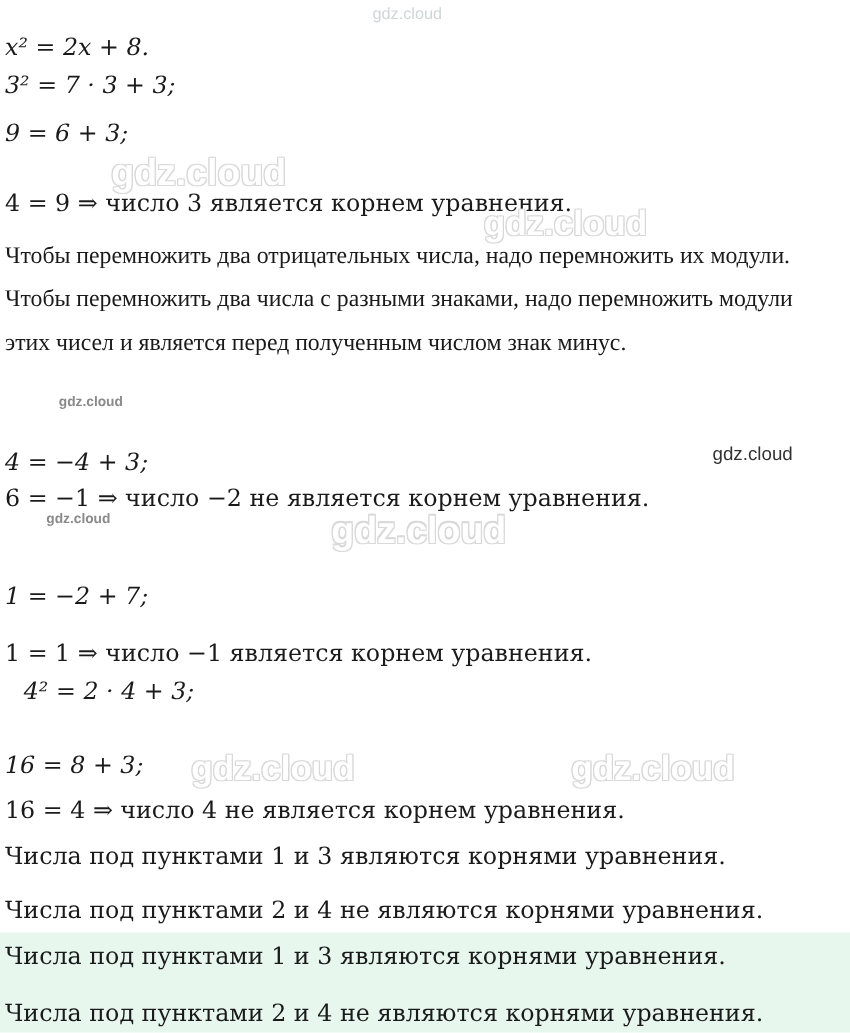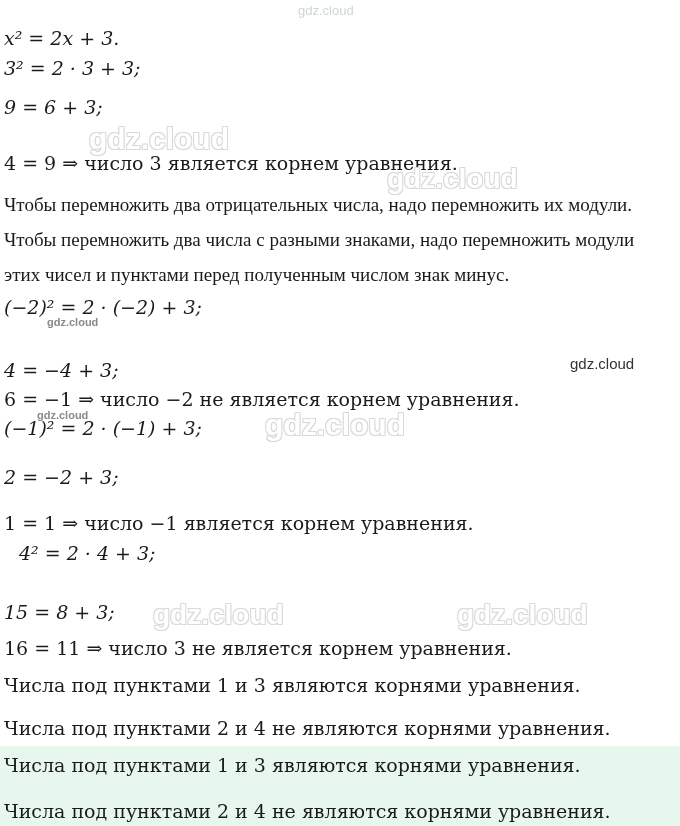--- a/index.html
+++ b/index.html
@@ -85,51 +85,49 @@
     color: #1a1a1a;
   }
 </style>
 </head>
 <body>
 
 <div class="page">
 
   <div class="wm top" style="left:298px; top:3px;">gdz.cloud</div>
 
-  <div class="line math" style="left:4px; top:27px;">x² = 2x + 3.</div>
+  <div class="line math" style="left:4px; top:27px;">x² = 2x + 8.</div>
 
-  <div class="line math" style="left:4px; top:57px;">3² = 2 · 3 + 3;</div>
+  <div class="line math" style="left:4px; top:57px;">3² = 7 · 3 + 3;</div>
 
   <div class="line math" style="left:4px; top:96px;">9 = 6 + 3;</div>
 
   <div class="line mixed" style="left:4px; top:152px;">4 = 9 ⇒ число 3 является корнем уравнения.</div>
 
   <div class="line txt" style="left:4px; top:194px;">Чтобы перемножить два отрицательных числа, надо перемножить их модули.</div>
 
   <div class="line txt" style="left:4px; top:229px;">Чтобы перемножить два числа с разными знаками, надо перемножить модули</div>
 
-  <div class="line txt" style="left:4px; top:264px;">этих чисел и пунктами перед полученным числом знак минус.</div>
+  <div class="line txt" style="left:4px; top:264px;">этих чисел и является перед полученным числом знак минус.</div>
 
-  <div class="line math" style="left:4px; top:296px;">(−2)² = 2 · (−2) + 3;</div>
 
   <div class="line math" style="left:4px; top:359px;">4 = −4 + 3;</div>
 
   <div class="line mixed" style="left:4px; top:388px;">6 = −1 ⇒ число −2 не является корнем уравнения.</div>
 
-  <div class="line math" style="left:4px; top:417px;">(−1)² = 2 · (−1) + 3;</div>
 
-  <div class="line math" style="left:4px; top:466px;">2 = −2 + 3;</div>
+  <div class="line math" style="left:4px; top:466px;">1 = −2 + 7;</div>
 
   <div class="line mixed" style="left:4px; top:512px;">1 = 1 ⇒ число −1 является корнем уравнения.</div>
 
   <div class="line math" style="left:4px; top:542px;margin-left:15px;">4² = 2 · 4 + 3;</div>
 
-  <div class="line math" style="left:4px; top:601px;">15 = 8 + 3;</div>
+  <div class="line math" style="left:4px; top:601px;">16 = 8 + 3;</div>
 
-  <div class="line mixed" style="left:4px; top:637px;">16 = 11 ⇒ число 3 не является корнем уравнения.</div>
+  <div class="line mixed" style="left:4px; top:637px;">16 = 4 ⇒ число 4 не является корнем уравнения.</div>
 
   <div class="line mixed" style="left:4px; top:674px;">Числа под пунктами 1 и 3 являются корнями уравнения.</div>
 
   <div class="line mixed" style="left:4px; top:717px;">Числа под пунктами 2 и 4 не являются корнями уравнения.</div>
 
   <div class="highlight-band" style="top:746px; height:80px;"></div>
 
   <div class="answer" style="left:4px; top:754px;">Числа под пунктами 1 и 3 являются корнями уравнения.</div>
 
   <div class="answer" style="left:4px; top:800px;">Числа под пунктами 2 и 4 не являются корнями уравнения.</div>

